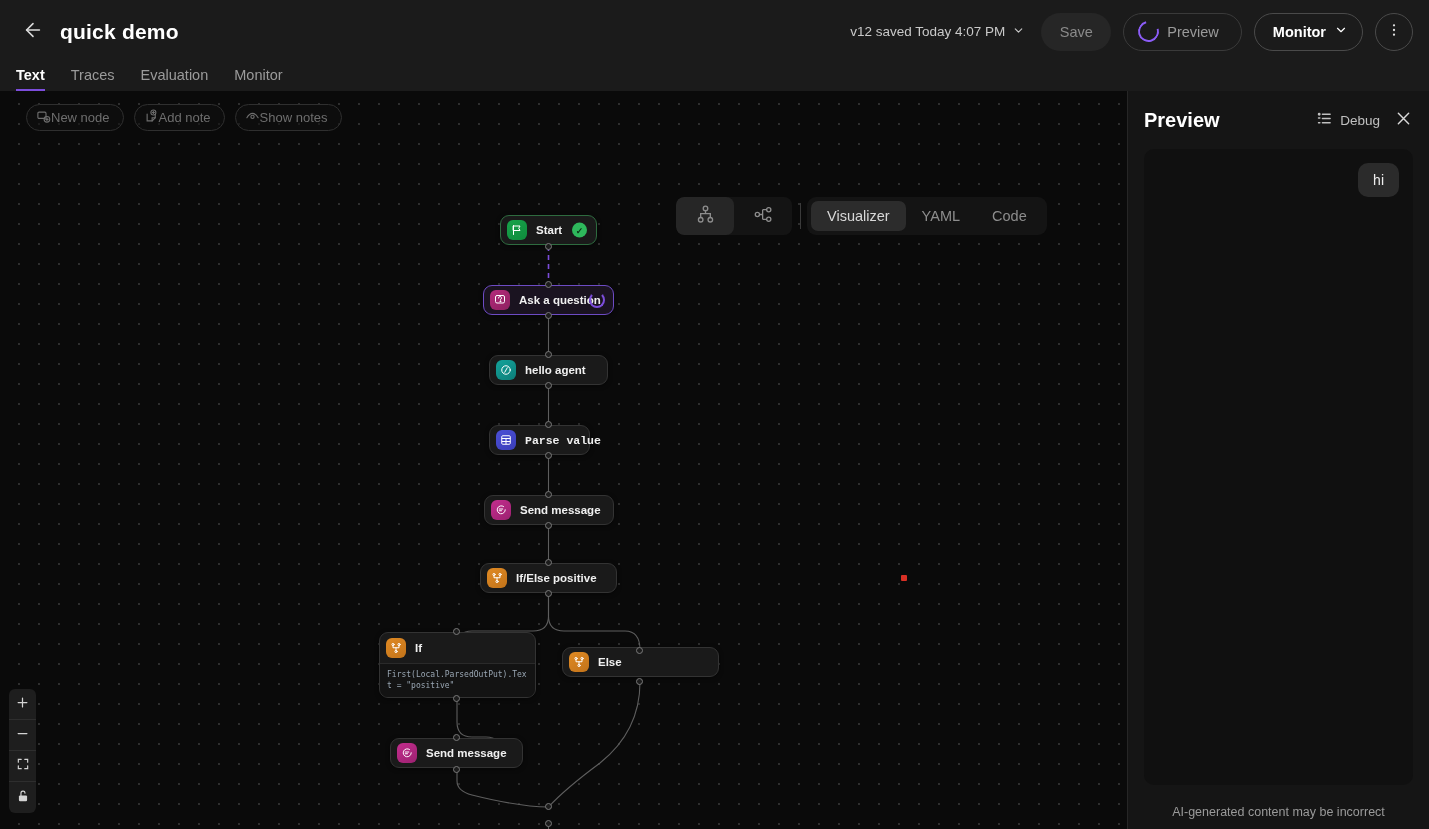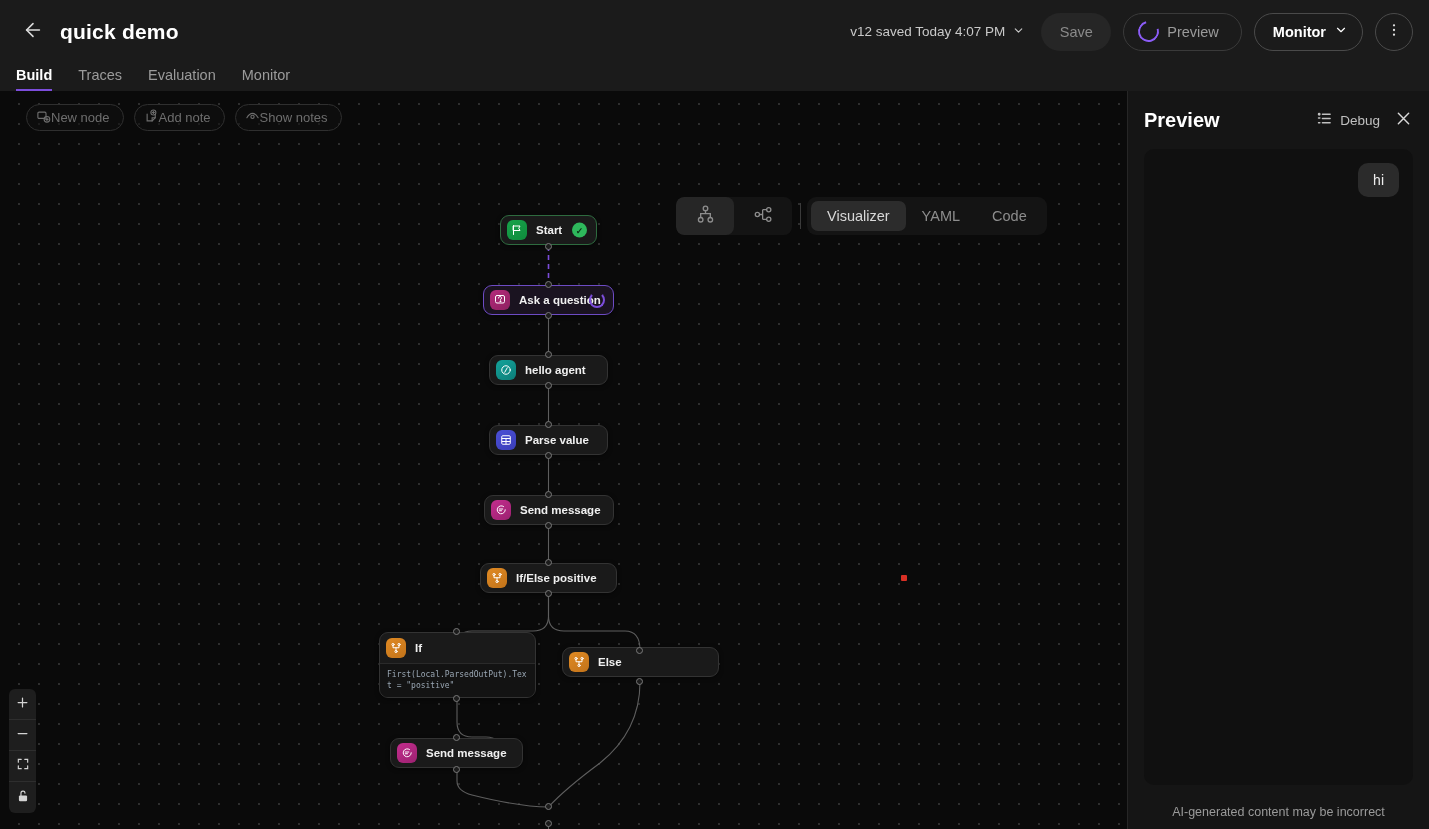--- a/index.html
+++ b/index.html
@@ -133,21 +133,21 @@
   .ico-start   { background: linear-gradient(145deg,#17a34a,#0f8b3c); }
   .ico-ask     { background: linear-gradient(145deg,#b42a7b,#8e2060); }
   .ico-agent   { background: linear-gradient(145deg,#14a39b,#0c7d78); }
   .ico-parse   { background: linear-gradient(145deg,#4b4fd6,#3a3eb8); }
   .ico-msg     { background: linear-gradient(145deg,#c32d8e,#9c2170); }
   .ico-cond    { background: linear-gradient(145deg,#e08a23,#c2731a); }
 
   .node-start  { left: 500px; top: 124px; width: 97px; border-color: #2e6b3f; }
   .node-ask    { left: 483px; top: 194px; width: 131px; border: 1px solid #6d4bc4; background: #1a1320; }
   .node-agent  { left: 489px; top: 264px; width: 119px; }
-  .node-parse  { left: 489px; top: 334px; width: 119px; }
+  .node-parse  { left: 489px; top: 334px; width: 101px; font-family: Liberation Mono, monospace; }
   .node-msg1   { left: 484px; top: 404px; width: 130px; }
   .node-cond   { left: 480px; top: 472px; width: 137px; }
   .node-if {
     left: 379px; top: 541px; width: 157px; height: 66px;
     flex-direction: column; align-items: stretch; padding: 0; border-radius: 9px;
     overflow: hidden;
   }
   .node-if-head { display: flex; align-items: center; height: 30px; padding: 0 12px 0 6px; }
   .node-if-code {
     background: #131313; border-top: 1px solid #2a2a2a; flex: 1;
@@ -254,21 +254,21 @@
               <circle cx="12" cy="5" r="1.7"></circle>
               <circle cx="12" cy="12" r="1.7"></circle>
               <circle cx="12" cy="19" r="1.7"></circle>
             </svg>
         </span>
       </div>
     </div>
   </div>
 
   <div class="tabbar">
-    <div class="tab active">Build</div>
+    <div class="tab active">Text</div>
     <div class="tab">Traces</div>
     <div class="tab">Evaluation</div>
     <div class="tab">Monitor</div>
   </div>
 
   <div class="body">
 
     <div class="canvas">
 
       <div class="canvas-toolbar">

